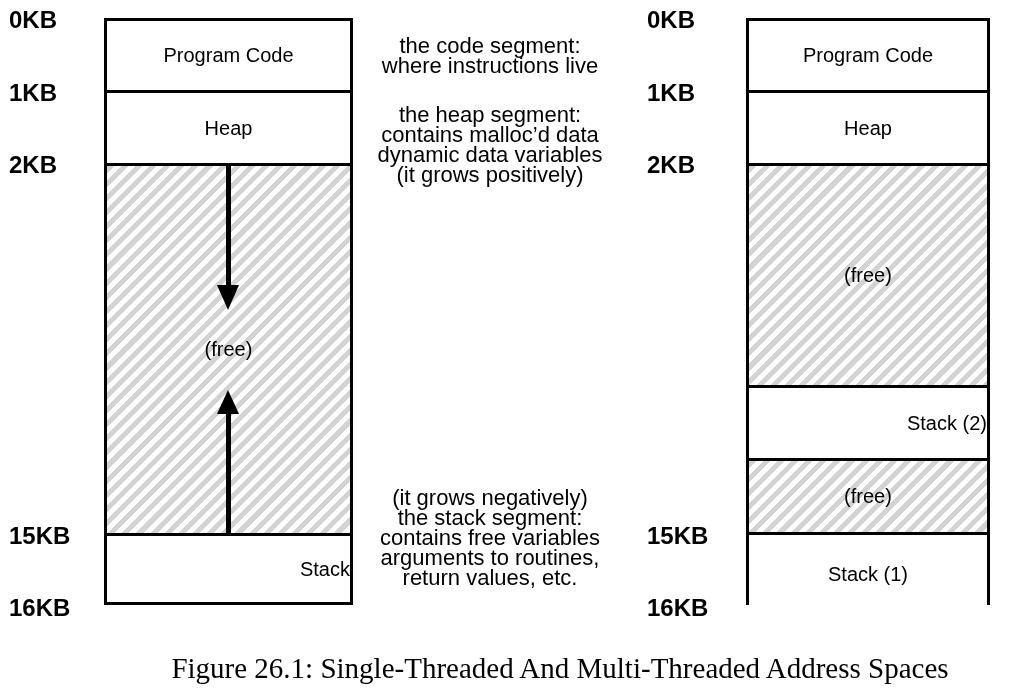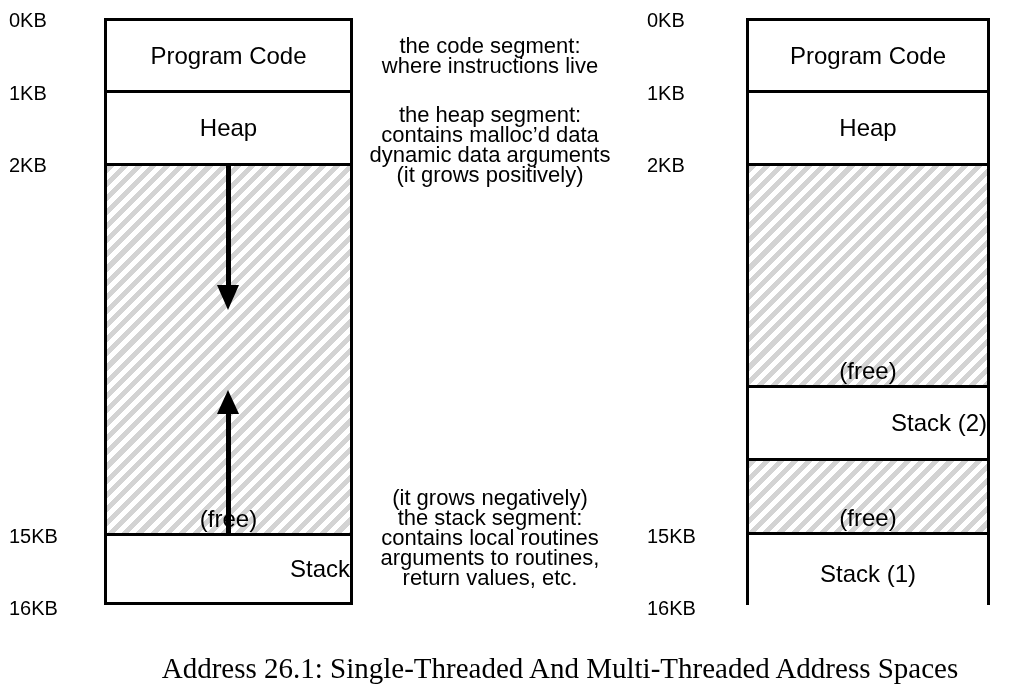--- a/index.html
+++ b/index.html
@@ -3,38 +3,38 @@
 <meta charset="utf-8">
 <style>
   :root { --ink:#000; --hatch:#d3d3d3; --bg:#fff; }
   * { margin:0; padding:0; box-sizing:border-box; }
   html,body { background:var(--bg); }
   .page {
     position:relative; width:1030px; height:694px; background:var(--bg);
     font-family:"Liberation Sans", sans-serif; color:var(--ink); overflow:hidden;
   }
   .addr-label {
-    position:absolute; font-size:20px; line-height:28px; height:28px;
+    position:absolute; font-size:24px; line-height:28px; height:28px;
     white-space:nowrap;
+    font-weight:bold;
   }
   .box {
     position:absolute; top:18px; height:587px; border:3px solid var(--ink);
     background:var(--bg);
   }
   .box-left  { left:104px; width:249px; }
   .box-right { left:746px; width:244px; }
   .seg {
     position:relative; display:flex; align-items:center; justify-content:center;
-    font-size:24px; border-bottom:3px solid var(--ink); background:var(--bg);
+    font-size:20px; border-bottom:3px solid var(--ink); background:var(--bg);
   }
   .seg-last { border-bottom:none; }
   .hatch {
     background:repeating-linear-gradient(135deg,
       var(--hatch) 0px, var(--hatch) 5px, var(--bg) 5px, var(--bg) 10px);
-    align-items:flex-end;
   }
   .seg-label { white-space:nowrap; }
   
   .arrow-shaft { position:absolute; width:5px; background:var(--ink); left:119px; }
   .shaft-down  { top:0; height:119px; }
   .shaft-up    { top:248px; height:119px; }
   .arrow-head  { position:absolute; width:0; height:0; left:110px;
                  border-left:11px solid transparent; border-right:11px solid transparent; }
   .head-down   { top:119px; border-top:25px solid var(--ink); }
   .head-up     { top:224px; border-bottom:24px solid var(--ink); }
@@ -86,27 +86,27 @@
     </div>
   </div>
 
   <div class="annotation ann-code">
     <div>the code segment:</div>
     <div>where instructions live</div>
   </div>
   <div class="annotation ann-heap">
     <div>the heap segment:</div>
     <div>contains malloc’d data</div>
-    <div>dynamic data arguments</div>
+    <div>dynamic data variables</div>
     <div>(it grows positively)</div>
   </div>
   <div class="annotation ann-stack">
     <div>(it grows negatively)</div>
     <div>the stack segment:</div>
-    <div>contains local routines</div>
+    <div>contains free variables</div>
     <div>arguments to routines,</div>
     <div>return values, etc.</div>
   </div>
 
   <div>
     <div class="addr-label" style="left:647px; top:6px;">0KB</div>
     <div class="addr-label" style="left:647px; top:79px;">1KB</div>
     <div class="addr-label" style="left:647px; top:151px;">2KB</div>
     <div class="addr-label" style="left:647px; top:522px;">15KB</div>
     <div class="addr-label" style="left:647px; top:594px;">16KB</div>
@@ -126,15 +126,15 @@
       </div>
       <div class="seg hatch" style="height:74px;">
         <span class="seg-label">(free)</span>
       </div>
       <div class="seg seg-last" style="height:78px;">
         <span class="seg-label">Stack (1)</span>
       </div>
     </div>
   </div>
 
-  <div class="caption"><span>Address 26.1: </span><span class="bold">Single-Threaded And Multi-Threaded Address Spaces</span></div>
+  <div class="caption"><span>Figure 26.1: </span><span class="bold">Single-Threaded And Multi-Threaded Address Spaces</span></div>
 
 </div>
 
 </body></html>

